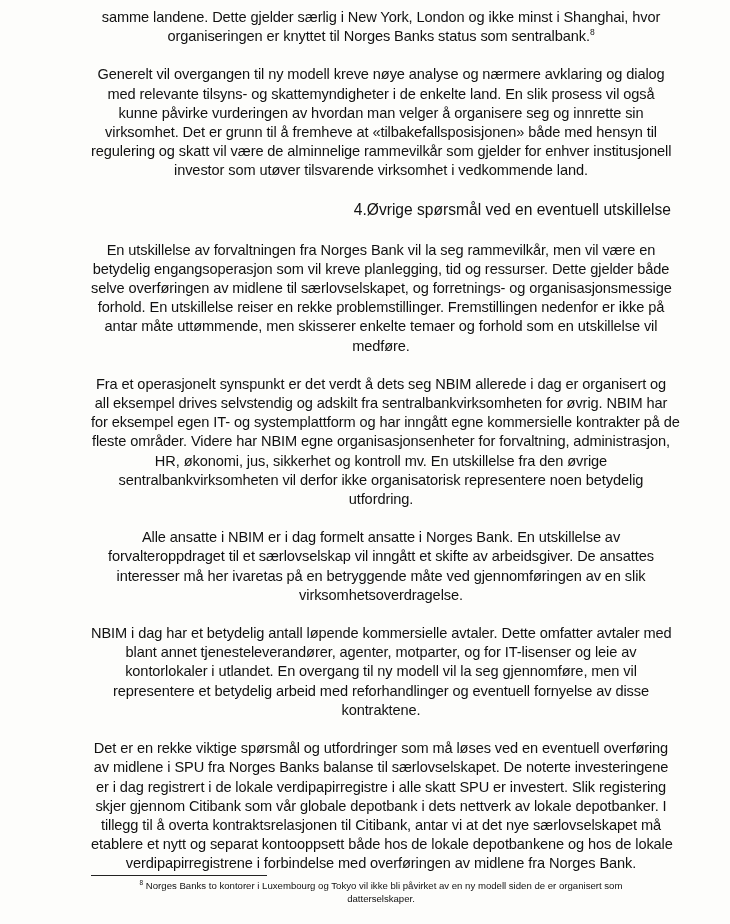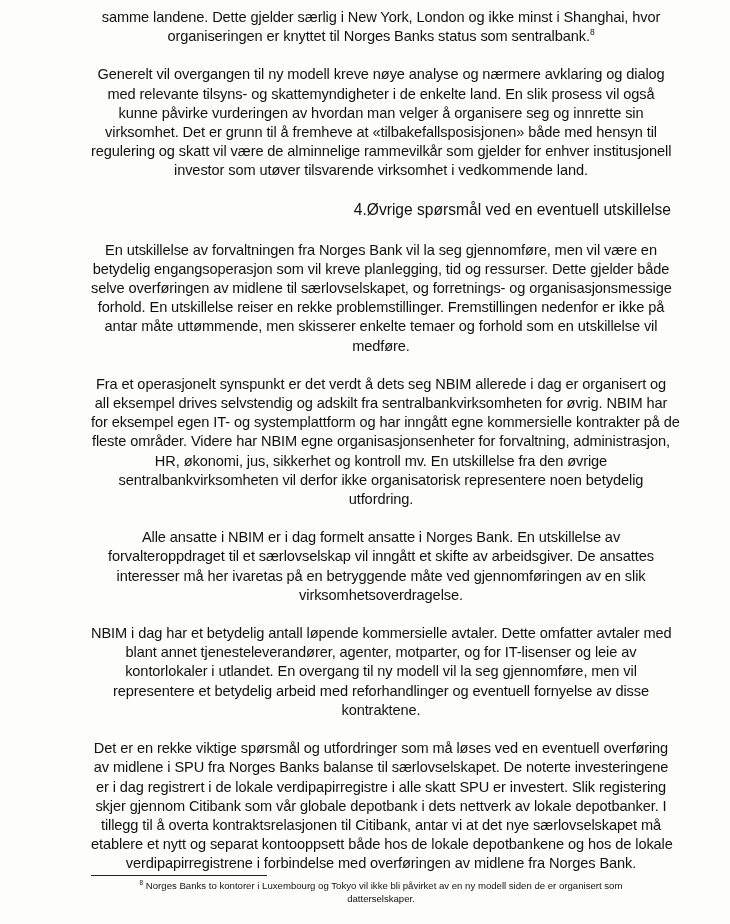--- a/index.html
+++ b/index.html
@@ -86,21 +86,21 @@
     <span class="line">virksomhet. Det er grunn til å fremheve at «tilbakefallsposisjonen» både med hensyn til</span>
     <span class="line">regulering og skatt vil være de alminnelige rammevilkår som gjelder for enhver institusjonell</span>
     <span class="line">investor som utøver tilsvarende virksomhet i vedkommende land.</span>
   </p>
 
   <h2>
     <span class="num">4.</span><span>Øvrige spørsmål ved en eventuell utskillelse</span>
   </h2>
 
   <p>
-    <span class="line">En utskillelse av forvaltningen fra Norges Bank vil la seg gjennomføre, men vil være en</span>
+    <span class="line">En utskillelse av forvaltningen fra Norges Bank vil la seg rammevilkår, men vil være en</span>
     <span class="line">betydelig engangsoperasjon som vil kreve planlegging, tid og ressurser. Dette gjelder både</span>
     <span class="line">selve overføringen av midlene til særlovselskapet, og forretnings- og organisasjonsmessige</span>
     <span class="line">forhold. En utskillelse reiser en rekke problemstillinger. Fremstillingen nedenfor er ikke på</span>
     <span class="line">antar måte uttømmende, men skisserer enkelte temaer og forhold som en utskillelse vil</span>
     <span class="line">medføre.</span>
   </p>
 
   <p>
     <span class="line">Fra et operasjonelt synspunkt er det verdt å dets seg NBIM allerede i dag er organisert og</span>
     <span class="line">all eksempel drives selvstendig og adskilt fra sentralbankvirksomheten for øvrig. NBIM har</span>

